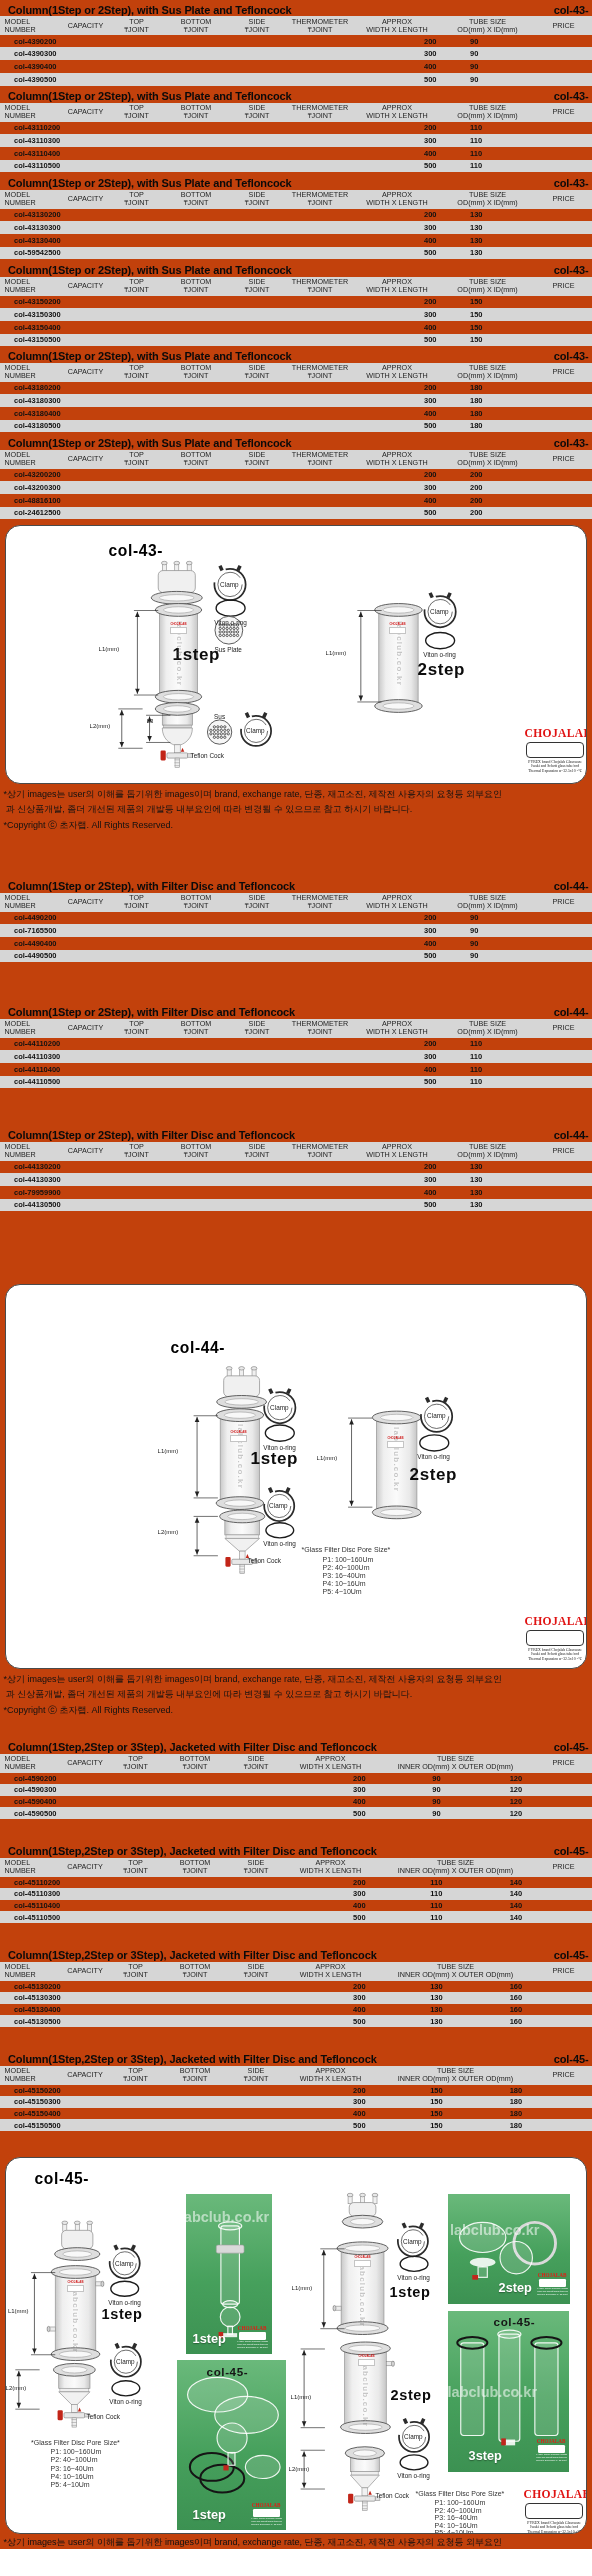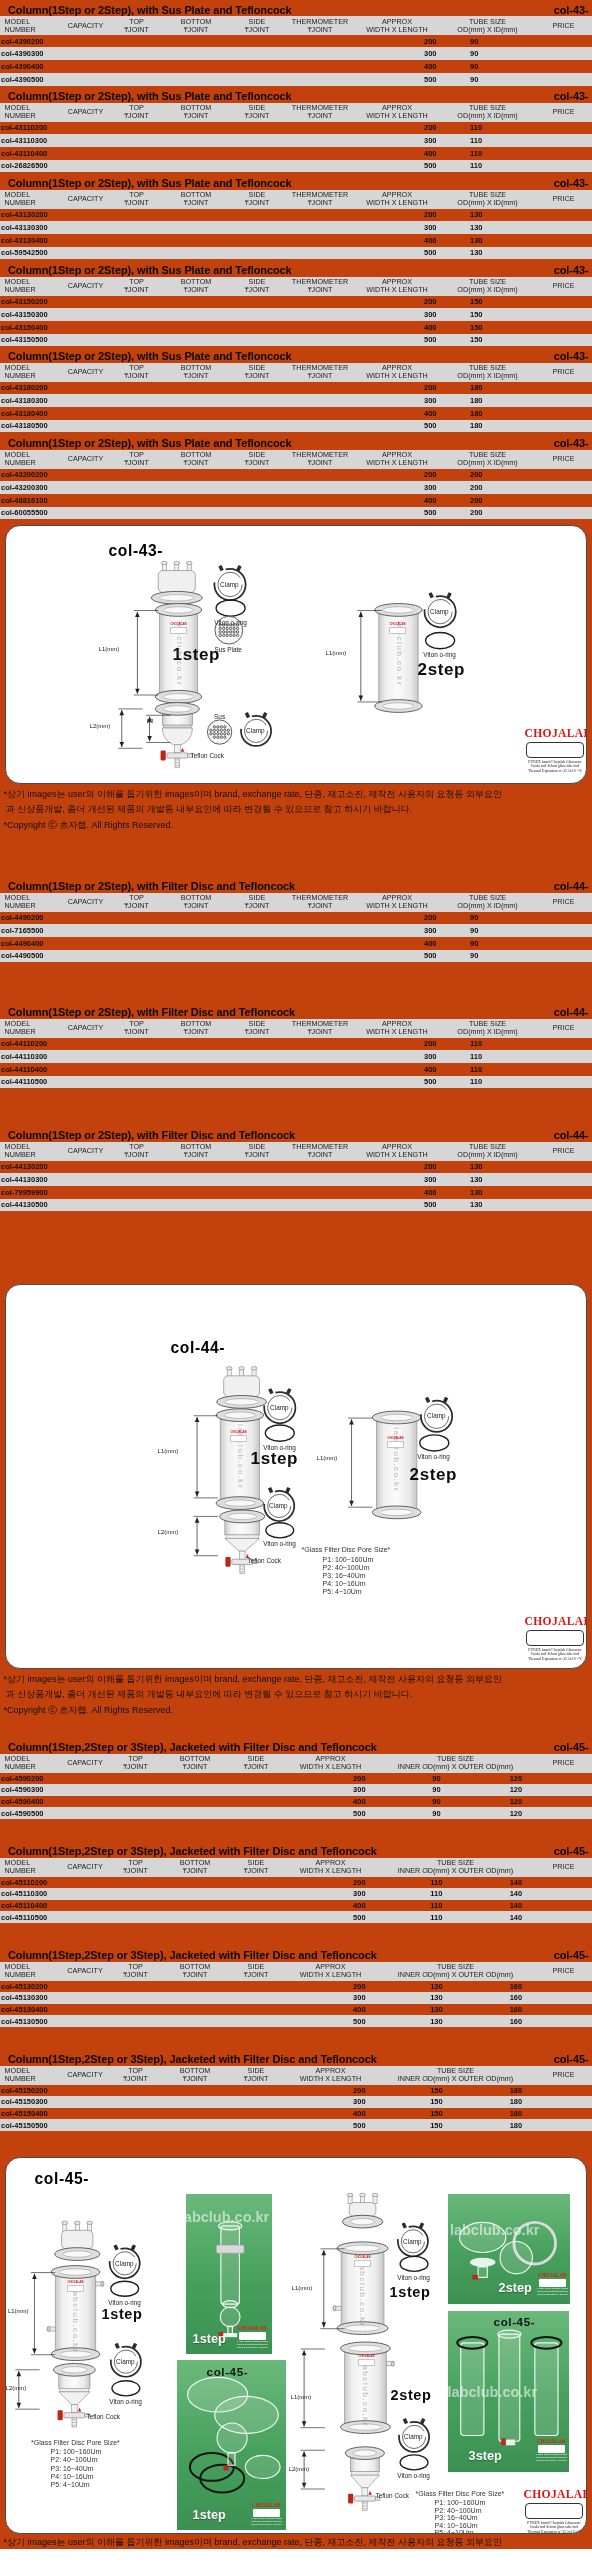--- a/index.html
+++ b/index.html
@@ -13,21 +13,21 @@
   .hrow{display:grid;background:#d6d6d6;height:18.5px;}
   .gridA{grid-template-columns:62px 47px 55px 64px 58px 68px 86px 95px 57px;}
   .gridB{grid-template-columns:62px 46px 55px 64px 58px 91px 159px 57px;}
   .hc{display:flex;flex-direction:column;justify-content:center;text-align:center;
       font-size:7.2px;line-height:7.8px;color:#222;}
   .hc span{display:block;}
   .hc.left{text-align:left;padding-left:4.6px;}
   .drow{display:grid;height:12.7px;align-items:center;}
   .drow.b{height:11.6px;}
   .drow.alt{background:#d6d6d6;}
-  .cell-model{font-size:7.5px;font-weight:bold;padding-left:1px;white-space:nowrap;}
+  .cell-model{font-size:7.5px;font-weight:bold;padding-left:14px;white-space:nowrap;}
   .cell-num{font-size:7.5px;font-weight:bold;}
   .ca-width{text-align:right;padding-right:3.5px;}
   .ca-od{text-align:left;padding-left:30px;}
   .cb-width{text-align:right;padding-right:10.4px;}
   .cb-tube{display:flex;}
   .cb-inner{width:76%;text-align:center;}
   .cb-outer{width:24%;text-align:center;}
   
   .imgbox{position:absolute;left:4.6px;width:582px;border:1.2px solid #4a4a4a;border-radius:15px;
           background:#fff;box-sizing:border-box;overflow:hidden;}
@@ -237,21 +237,21 @@
         <div></div>
         <div></div>
         <div></div>
         <div></div>
         <div></div>
         <div class="cell-num ca-width">400</div>
         <div class="cell-num ca-od">110</div>
         <div></div>
       </div>
       <div class="drow gridA alt">
-        <div class="cell-model">col-26826500</div>
+        <div class="cell-model">col-43110500</div>
         <div></div>
         <div></div>
         <div></div>
         <div></div>
         <div></div>
         <div class="cell-num ca-width">500</div>
         <div class="cell-num ca-od">110</div>
         <div></div>
       </div>
     </div>
@@ -581,21 +581,21 @@
         <div></div>
         <div></div>
         <div></div>
         <div></div>
         <div></div>
         <div class="cell-num ca-width">400</div>
         <div class="cell-num ca-od">200</div>
         <div></div>
       </div>
       <div class="drow gridA alt">
-        <div class="cell-model">col-60055500</div>
+        <div class="cell-model">col-24612500</div>
         <div></div>
         <div></div>
         <div></div>
         <div></div>
         <div></div>
         <div class="cell-num ca-width">500</div>
         <div class="cell-num ca-od">200</div>
         <div></div>
       </div>
     </div>

